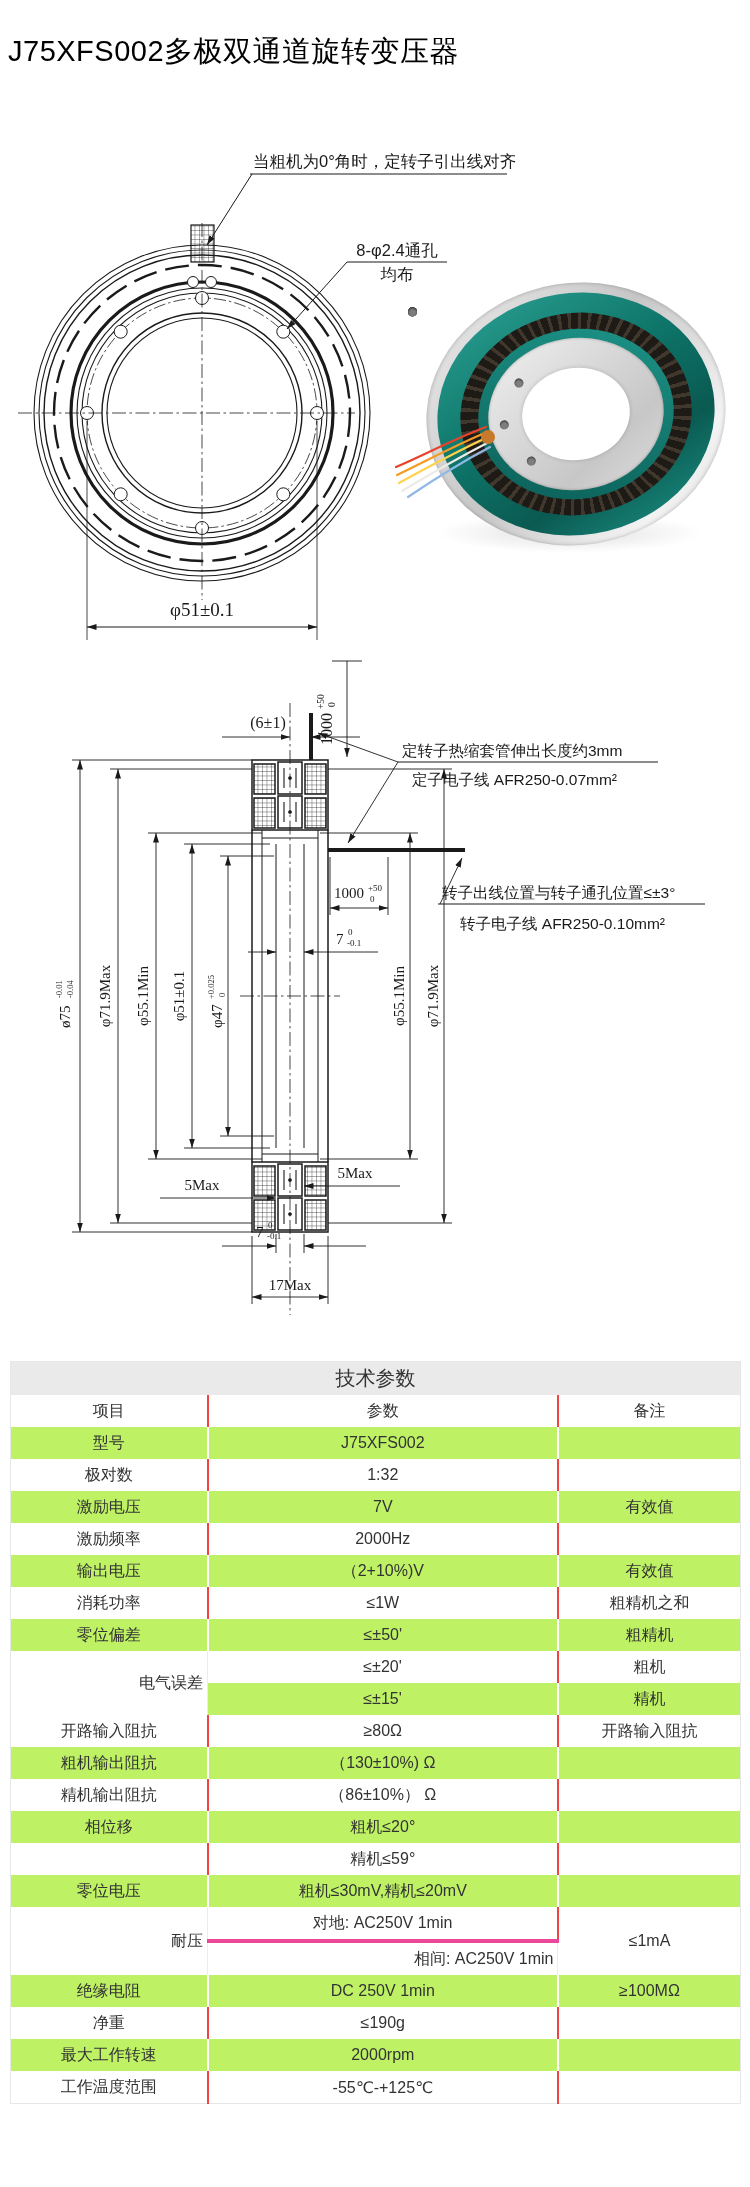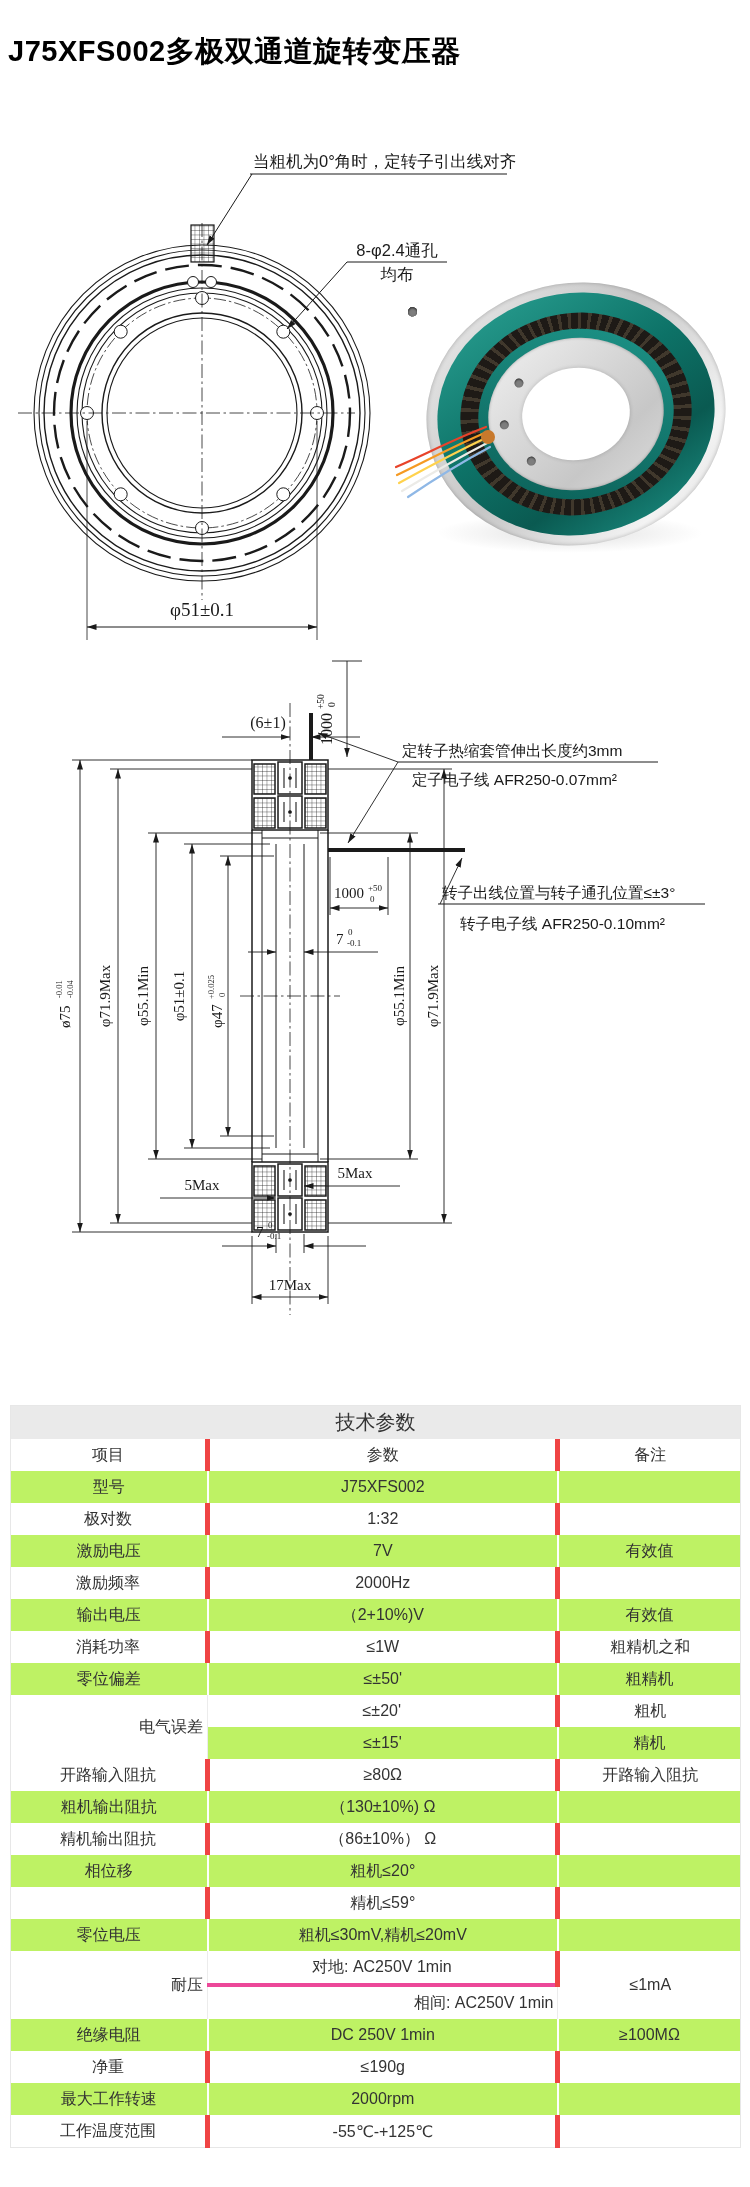--- a/index.html
+++ b/index.html
@@ -1,17 +1,17 @@
 <!DOCTYPE html>
 <html><head>
 <meta charset="utf-8">
 <style>
   html,body{margin:0;padding:0;background:#ffffff;}
   body{width:750px;height:2187px;position:relative;font-family:"Liberation Sans","DejaVu Sans",sans-serif;overflow:hidden;}
-  .page-title{position:absolute;left:8px;top:32px;font-size:29px;font-weight:bold;color:#000;letter-spacing:0.5px;}
+  .page-title{position:absolute;left:8px;top:32px;font-size:29px;font-weight:normal;color:#000;letter-spacing:0.5px;}
   .band{position:absolute;left:0;margin-left:10px;}
   svg text{fill:#1a1a1a;font-family:"Liberation Serif","DejaVu Serif",serif;}
   svg .cjk{font-family:"Liberation Sans","DejaVu Sans",sans-serif;}
   
   .photo{position:absolute;left:398px;top:182px;width:335px;height:285px;}
   .p-shadow{position:absolute;left:28px;top:236px;width:268px;height:40px;border-radius:50%;
     background:radial-gradient(ellipse at center,rgba(60,60,60,0.16),rgba(60,60,60,0.0) 70%);}
   .p-ring{position:absolute;left:18px;top:6px;width:300px;height:262px;transform:rotate(-9deg);}
   .p-ring div{position:absolute;border-radius:50%;}
   .p-outer{left:0;top:0;right:0;bottom:0;background:linear-gradient(135deg,#ededed 0%,#c6c6c6 45%,#f3f3f3 80%,#d9d9d9 100%);box-shadow:inset 0 0 4px rgba(0,0,0,.25);}
@@ -21,25 +21,25 @@
   .p-face{left:62px;top:55px;right:62px;bottom:55px;background:linear-gradient(145deg,#f0f0f0,#c7c7c7 70%,#dcdcdc);box-shadow:inset 0 0 3px rgba(0,0,0,.3);}
   .p-center{left:96px;top:85px;right:96px;bottom:85px;background:#ffffff;box-shadow:0 0 4px rgba(0,0,0,.18);}
   .p-hole{width:9px;height:9px;background:#7e7e7e;box-shadow:inset 0 1px 2px rgba(0,0,0,.6);}
   .p-hole:nth-of-type(1){left:145px;top:70px;}  .p-hole:nth-of-type(2){left:196px;top:87px;}
   .p-hole:nth-of-type(3){left:217px;top:126px;} .p-hole:nth-of-type(4){left:196px;top:166px;}
   .p-hole:nth-of-type(5){left:145px;top:182px;} .p-hole:nth-of-type(6){left:94px;top:166px;}
   .p-hole:nth-of-type(7){left:73px;top:126px;}  .p-hole:nth-of-type(8){left:94px;top:87px;}
   .p-wires{position:absolute;left:-14px;top:128px;}
   
   .spec{position:absolute;left:10px;top:1361px;width:731px;border-collapse:collapse;table-layout:fixed;
-        font-size:16px;color:#333;text-align:center;border:1px solid #e7e7e7;margin-top:44px;}
+        font-size:16px;color:#333;text-align:center;border:1px solid #e7e7e7;}
   .spec td{height:32px;padding:0 4px;}
   .spec tr.t td{background:#eaeaea;font-size:20px;height:33px;}
   .spec tr.g td{background:#bef264;border-right:2px solid #fff;}
-  .spec tr.w td{background:#ffffff;border-right:5px solid #ef4444;}
+  .spec tr.w td{background:#ffffff;border-right:2px solid #ef4444;}
   .spec td:last-child{border-right:none !important;}
   .spec td.mid{border-right:1px solid #ececec !important;text-align:right;}
   .spec td.div{border-top:4px solid #ec4899;}
 </style>
 </head>
 <body>
 
 <div class="page-title">J75XFS002多极双通道旋转变压器</div>
 
 <div class="band" style="top:95px;width:750px;height:560px;">

